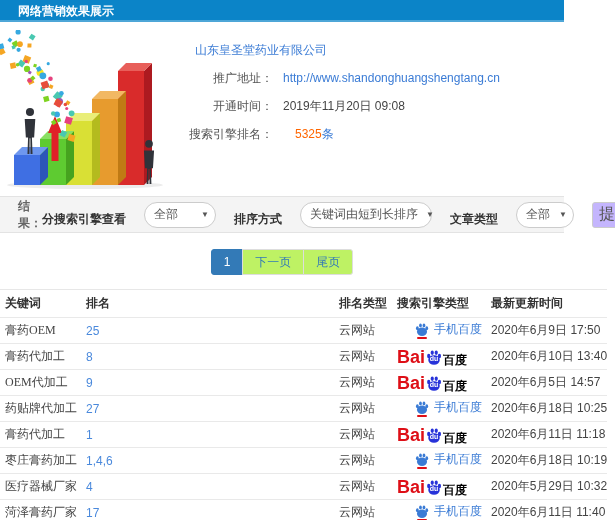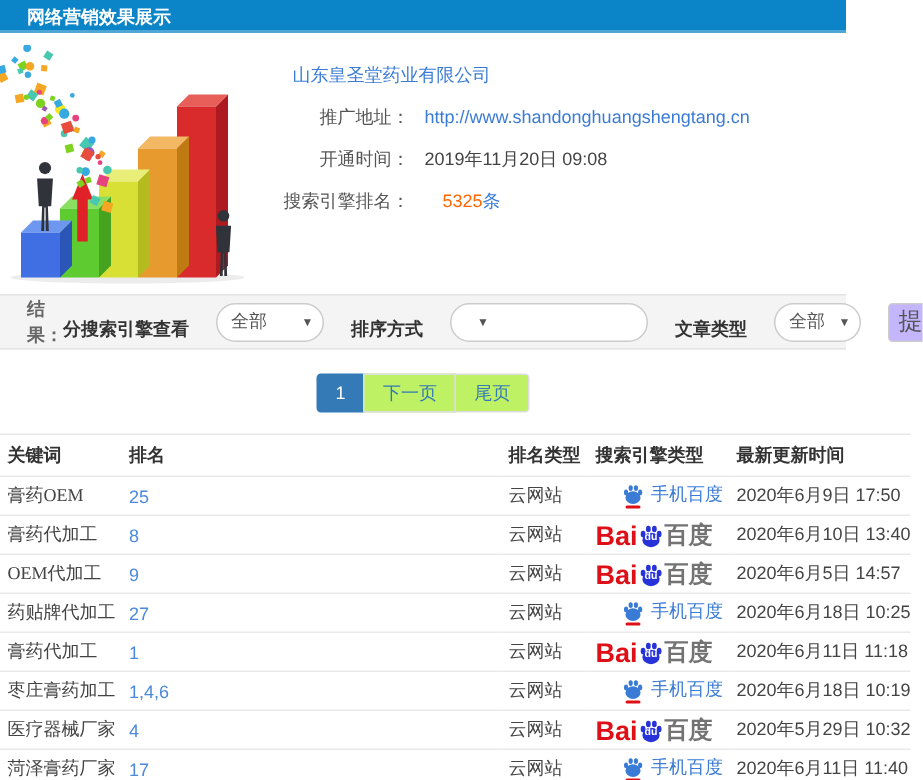--- a/index.html
+++ b/index.html
@@ -61,21 +61,21 @@
   .col-time { width:120px; }
   td.kw { color:#444; }
   td.rank a { color:#4a89dc; text-decoration:none; cursor:pointer; }
   td.rt { color:#444; }
   td.time { color:#444; }
 
   
   .pc-baidu { display:inline-flex; align-items:flex-end; line-height:1; }
   .pc-baidu .bai { color:#de0f17; font-weight:bold; font-size:18px; letter-spacing:0; }
   .pc-baidu .paw-big { position:relative; width:16px; height:16px; margin:0 1px; }
-  .pc-baidu .cn { color:#737373; font-weight:bold; font-size:16px; }
+  .pc-baidu .cn { color:#000000; font-weight:bold; font-size:12px; }
   .m-baidu { display:inline-flex; align-items:center; margin-left:18px; }
   .m-baidu .paw-s { position:relative; width:14px; height:14px; margin-right:5px; }
   .m-baidu .paw-s::after { content:""; position:absolute; left:2px; right:2px; bottom:-2px;
     height:2px; background:#de0f17; border-radius:1px; }
   .m-baidu .mlabel { color:#3a7bd5; }
   .paw-svg { width:100%; height:100%; display:block; }
   .du-txt { position:absolute; left:0; top:5px; width:100%; text-align:center;
     color:#fff; font-size:7px; font-weight:bold; }
 </style>
 </head>
@@ -193,20 +193,21 @@
   <div class="filter-bar">
     <span class="result-label">结果：</span>
     <div class="filter-controls">
       <span class="ctl-label">分搜索引擎查看</span>
       <div class="selectbox sel-engine">
         <span>全部</span>
         <span class="caret">▼</span>
       </div>
       <span class="ctl-label">排序方式</span>
       <div class="selectbox sel-sort">
+        <span>关键词由短到长排序</span>
         <span class="caret">▼</span>
       </div>
       <span class="ctl-label">文章类型</span>
       <div class="selectbox sel-article">
         <span>全部</span>
         <span class="caret">▼</span>
       </div>
       <button class="submit-btn">提交</button>
     </div>
   </div>

